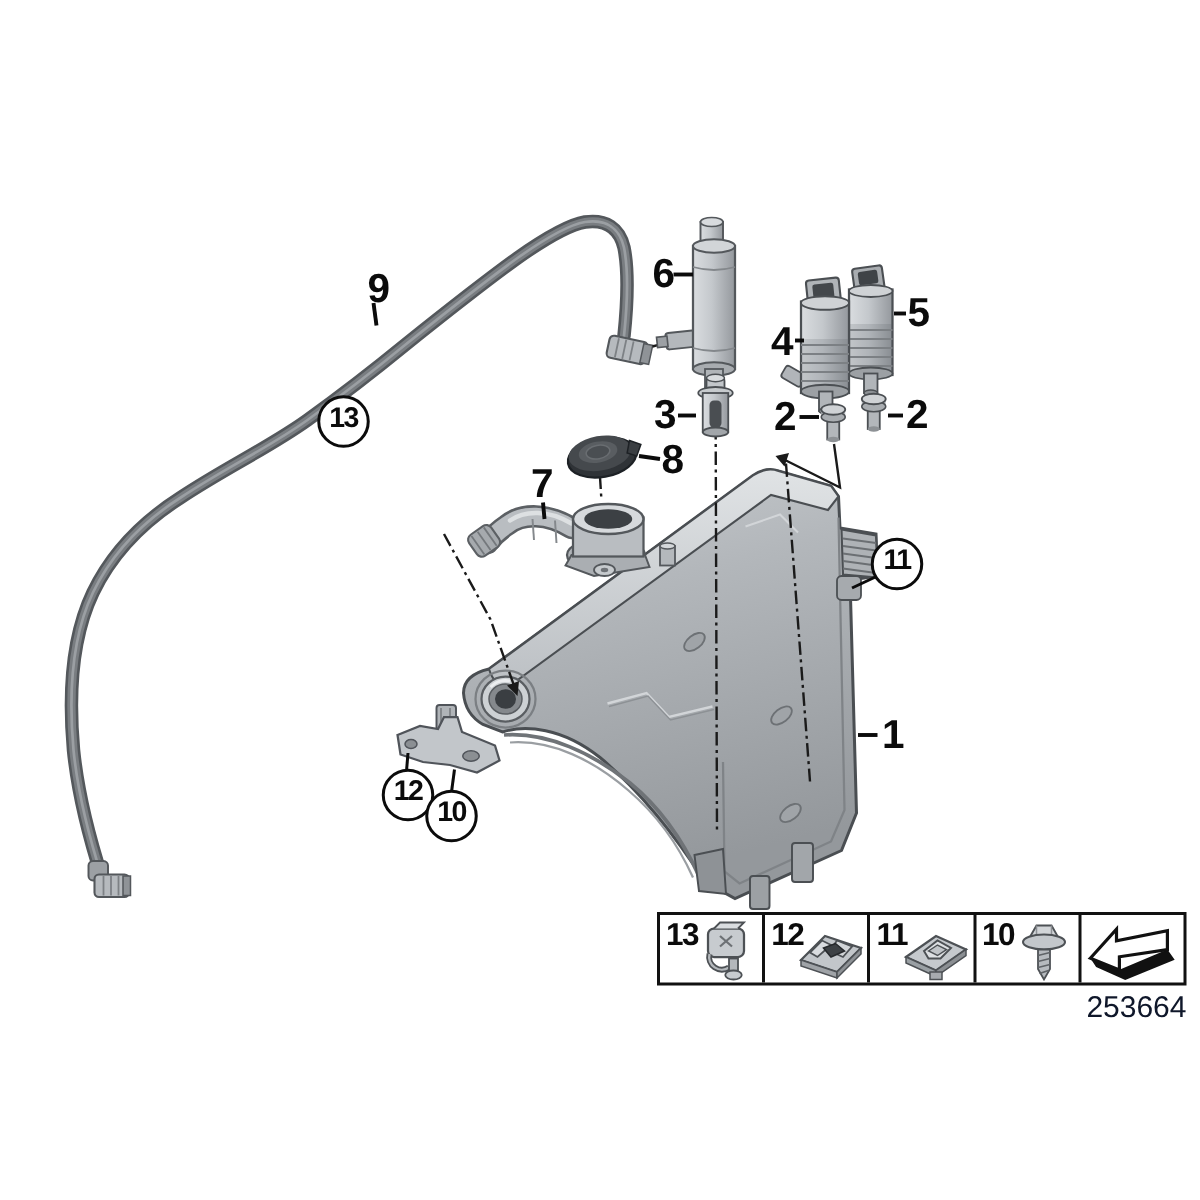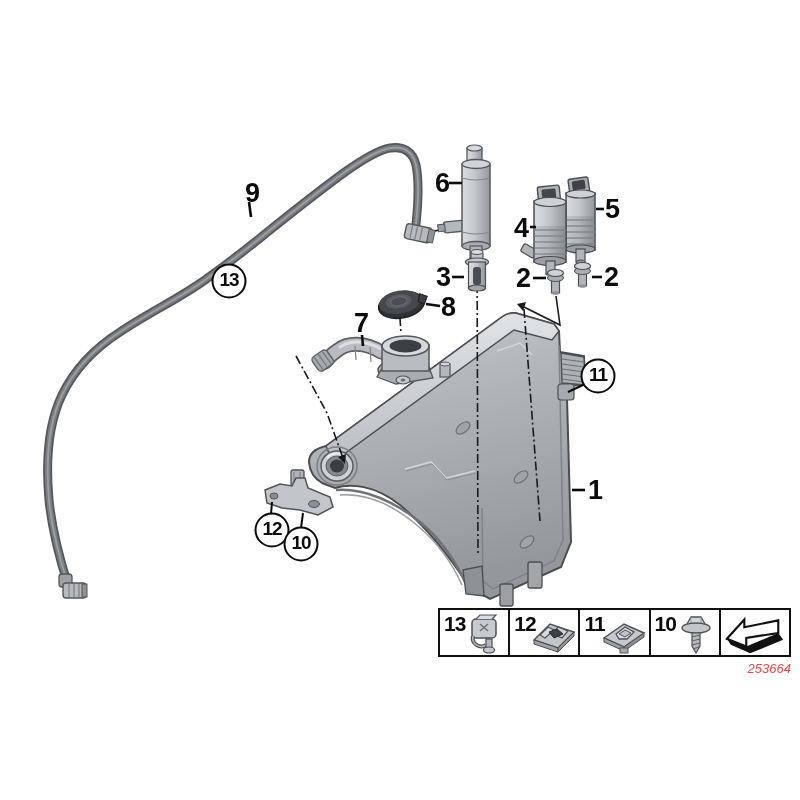--- a/index.html
+++ b/index.html
@@ -12,21 +12,21 @@
        border:2.5px solid #0b0b0b;border-radius:50%;background:#fff;color:#0b0b0b;
        font-weight:bold;font-size:19px;line-height:27px;text-align:center;letter-spacing:-1px;}
   #legend{position:absolute;left:438px;top:608px;width:353px;height:49px;
           border:2px solid #111;box-sizing:border-box;display:flex;background:#fff;}
   .lcell{position:relative;flex:1 1 0;border-right:2px solid #111;box-sizing:border-box;}
   .lcell:last-child{border-right:none;}
   .lnum{position:absolute;left:4px;top:2px;font-weight:bold;font-size:21px;color:#0b0b0b;
         letter-spacing:-1px;}
   .licon{position:absolute;right:2px;top:2px;}
   .licon-c{position:absolute;left:50%;top:50%;transform:translate(-50%,-50%);}
-  #diagnum{position:absolute;right:9px;top:661px;font-size:13px;color:#ef4444;font-style:italic;}
+  #diagnum{position:absolute;right:9px;top:661px;font-size:20px;color:#0f172a;}
 </style>
 </head>
 <body>
 
 <div id="stage">
 
 <svg id="art" width="800" height="800" viewBox="0 0 800 800">
   <defs>
     <linearGradient id="gFace" x1="0" y1="0" x2="0.25" y2="1">
       <stop offset="0" stop-color="#c9cdd0"></stop>

